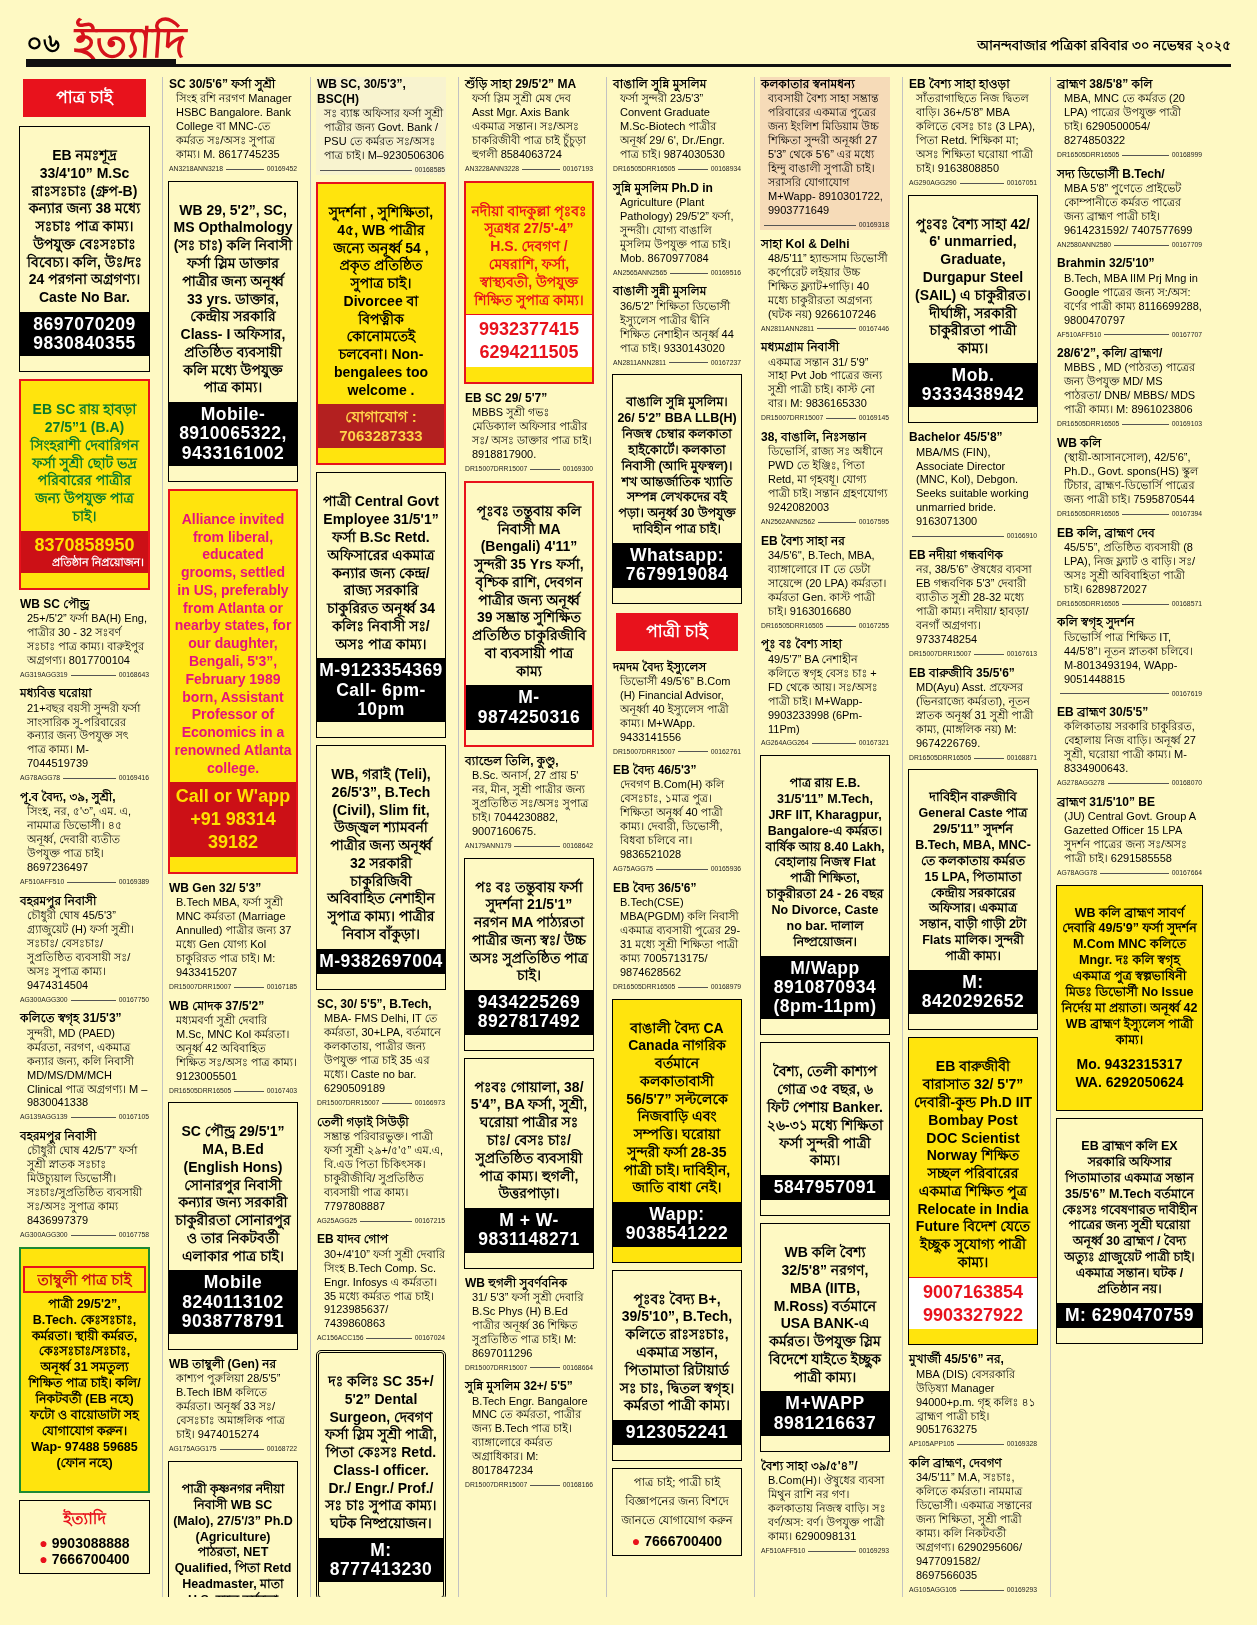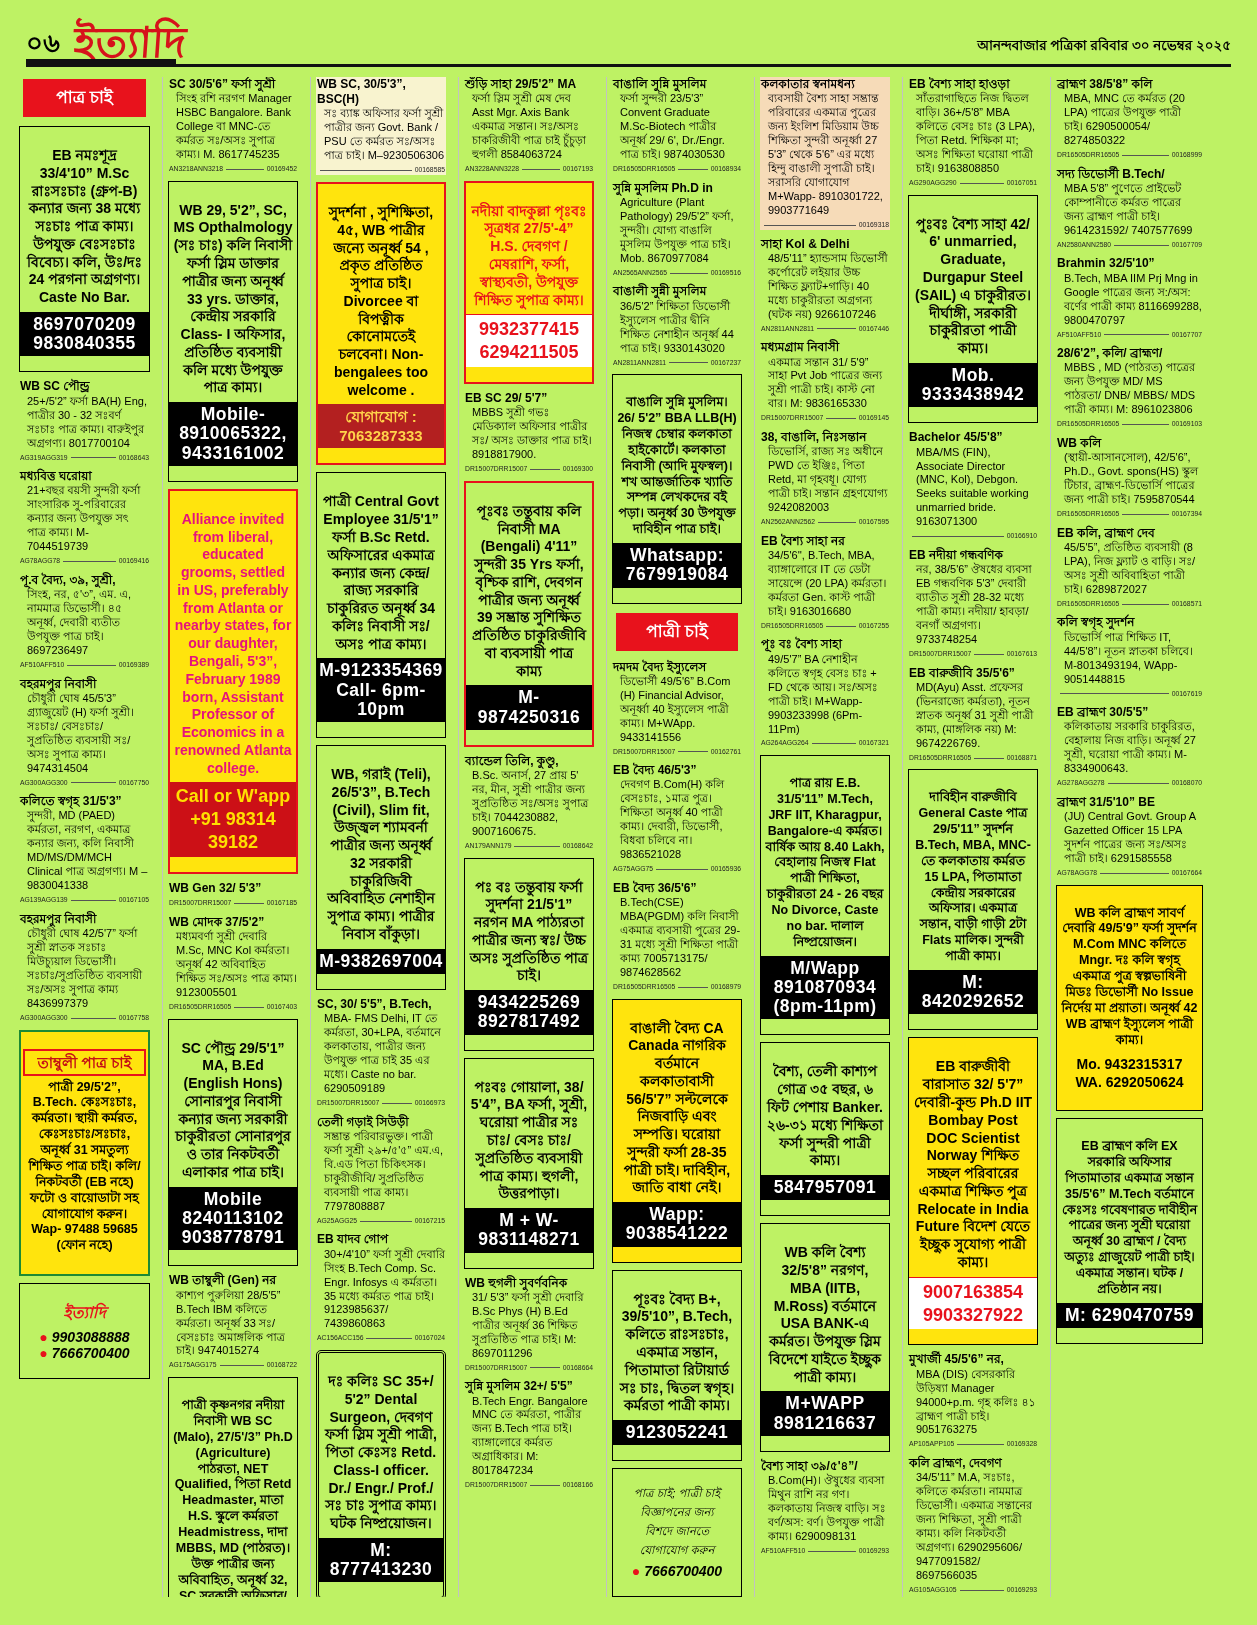--- a/index.html
+++ b/index.html
@@ -1,16 +1,16 @@
 <!DOCTYPE html>
 <html><head>
 <meta charset="utf-8">
 <style>
   html,body{margin:0;padding:0;background:#e9e9e9;}
-  .page{width:1257px;height:1625px;background:#bef264;position:relative;overflow:hidden;
+  .page{width:1257px;height:1625px;background:#fef9c3;position:relative;overflow:hidden;
         font-family:"Liberation Sans","DejaVu Sans",sans-serif;color:#000;}
   
   .masthead{display:flex;align-items:flex-end;justify-content:space-between;
             padding:28px 26px 0 26px;height:62px;box-sizing:border-box;}
   .mast-left{display:flex;align-items:flex-end;gap:14px;}
   .page-no{font-size:26px;font-weight:bold;line-height:1;padding-bottom:6px;}
   .mast-title{color:#d6121b;font-size:42px;font-weight:bold;line-height:.9;
               font-family:"DejaVu Serif","Liberation Serif",serif;transform:skewX(-4deg);}
   .mast-right{font-size:13.5px;font-weight:bold;padding-bottom:4px;}
   .mast-rule{margin:2px 26px 6px 26px;border-top:3px solid #111;position:relative;}
@@ -46,21 +46,21 @@
   .phone-black{background:#000;color:#fff;font-size:17.5px;letter-spacing:.5px;line-height:1.1;}
   .phone-redbg{background:#cc1016;color:#ffe000;font-size:18px;}
   .phone-redbg-strip{background:#b32020;color:#ffd34a;font-size:15px;}
   .phone-white-red{background:#fff;color:#e8121c;font-size:18px;border-top:1px solid #e8121c;}
   .phone-plain{background:transparent;color:#000;font-size:14px;}
   .ad-note{font-size:11px;text-align:right;padding:1px 4px 3px;}
   .note-red{background:#cc1016;color:#fff;margin:0 -4px -5px;}
   .ad-code{display:flex;align-items:center;gap:3px;font-size:6.8px;color:#222;margin-top:3px;}
   .ad-code .dash{flex:1;border-top:1px solid #555;}
   .plainwrap{padding:0 1px;}
-  .contact-box{border:1.5px solid #000;padding:16px;text-align:center;font-style:italic;}
+  .contact-box{border:1.5px solid #000;padding:5px;text-align:center;}
   .contact-title{color:#e8121c;font-weight:bold;font-size:16px;}
   .bullets{text-align:left;display:inline-block;margin-top:2px;}
   .bullet-row{font-size:14px;font-weight:bold;}
   .dot{color:#e8121c;margin-right:4px;}
   .notice-body{font-size:11.5px;text-align:center;}
 </style>
 </head>
 <body>
 
 <div class="page">
@@ -76,20 +76,27 @@
   <div class="cols">
     <div class="col">
         <div class="section-hdr">পাত্র চাই</div>
         <div class="ad ad-boxed big">
           <div class="ad-body">EB নমঃশূদ্র 33/4'10” M.Sc রাঃসঃচাঃ (গ্রুপ-B) কন্যার জন্য 38 মধ্যে সঃচাঃ পাত্র কাম্য। উপযুক্ত বেঃসঃচাঃ বিবেচ্য। কলি, উঃ/দঃ 24 পরগনা অগ্রগণ্য। Caste No Bar.</div>
           <div class="ad-phone phone-black">
             <div>8697070209</div>
             <div>9830840355</div>
           </div>
         </div>
+        <div class="ad ad-boxed big bg-yellow txt-green border-red">
+          <div class="ad-body">EB SC রায় হাবড়া 27/5”1 (B.A) সিংহরাশী দেবারিগন ফর্সা সুশ্রী ছোট ভদ্র পরিবারের পাত্রীর জন্য উপযুক্ত পাত্র চাই।</div>
+          <div class="ad-phone phone-redbg">
+            <div>8370858950</div>
+          </div>
+          <div class="ad-note note-red">প্রতিষ্ঠান নিপ্রয়োজন।</div>
+        </div>
         <div class="ad plainwrap ">
           <div class="ad-title">WB SC পৌন্ড্র</div>
           <div class="ad-body">25+/5'2” ফর্সা BA(H) Eng, পাত্রীর 30 - 32 সঃবর্ণ সঃচাঃ পাত্র কাম্য। বারুইপুর অগ্রগণ্য। 8017700104</div>
           <div class="ad-code">
             <span>AG319AGG319</span>
             <span class="dash"></span>
             <span>00168643</span>
           </div>
         </div>
         <div class="ad plainwrap ">
@@ -163,20 +170,21 @@
         </div>
         <div class="ad ad-boxed big bg-yellow txt-magenta border-red">
           <div class="ad-body">Alliance invited from liberal, educated grooms, settled in US, preferably from Atlanta or nearby states, for our daughter, Bengali, 5'3”, February 1989 born, Assistant Professor of Economics in a renowned Atlanta college.</div>
           <div class="ad-phone phone-redbg">
             <div>Call or W'app</div>
             <div>+91 98314 39182</div>
           </div>
         </div>
         <div class="ad plainwrap ">
           <div class="ad-title">WB Gen 32/ 5'3”</div>
+          <div class="ad-body">B.Tech MBA, ফর্সা সুশ্রী MNC কর্মরতা (Marriage Annulled) পাত্রীর জন্য 37 মধ্যে Gen যোগ্য Kol চাকুরিরত পাত্র চাই। M: 9433415207</div>
           <div class="ad-code">
             <span>DR15007DRR15007</span>
             <span class="dash"></span>
             <span>00167185</span>
           </div>
         </div>
         <div class="ad plainwrap ">
           <div class="ad-title">WB মোদক 37/5'2”</div>
           <div class="ad-body">মধ্যমবর্ণা সুশ্রী দেবারি M.Sc, MNC Kol কর্মরতা। অনূর্ধ্ব 42 অবিবাহিত শিক্ষিত সঃ/অসঃ পাত্র কাম্য। 9123005501</div>
           <div class="ad-code">

